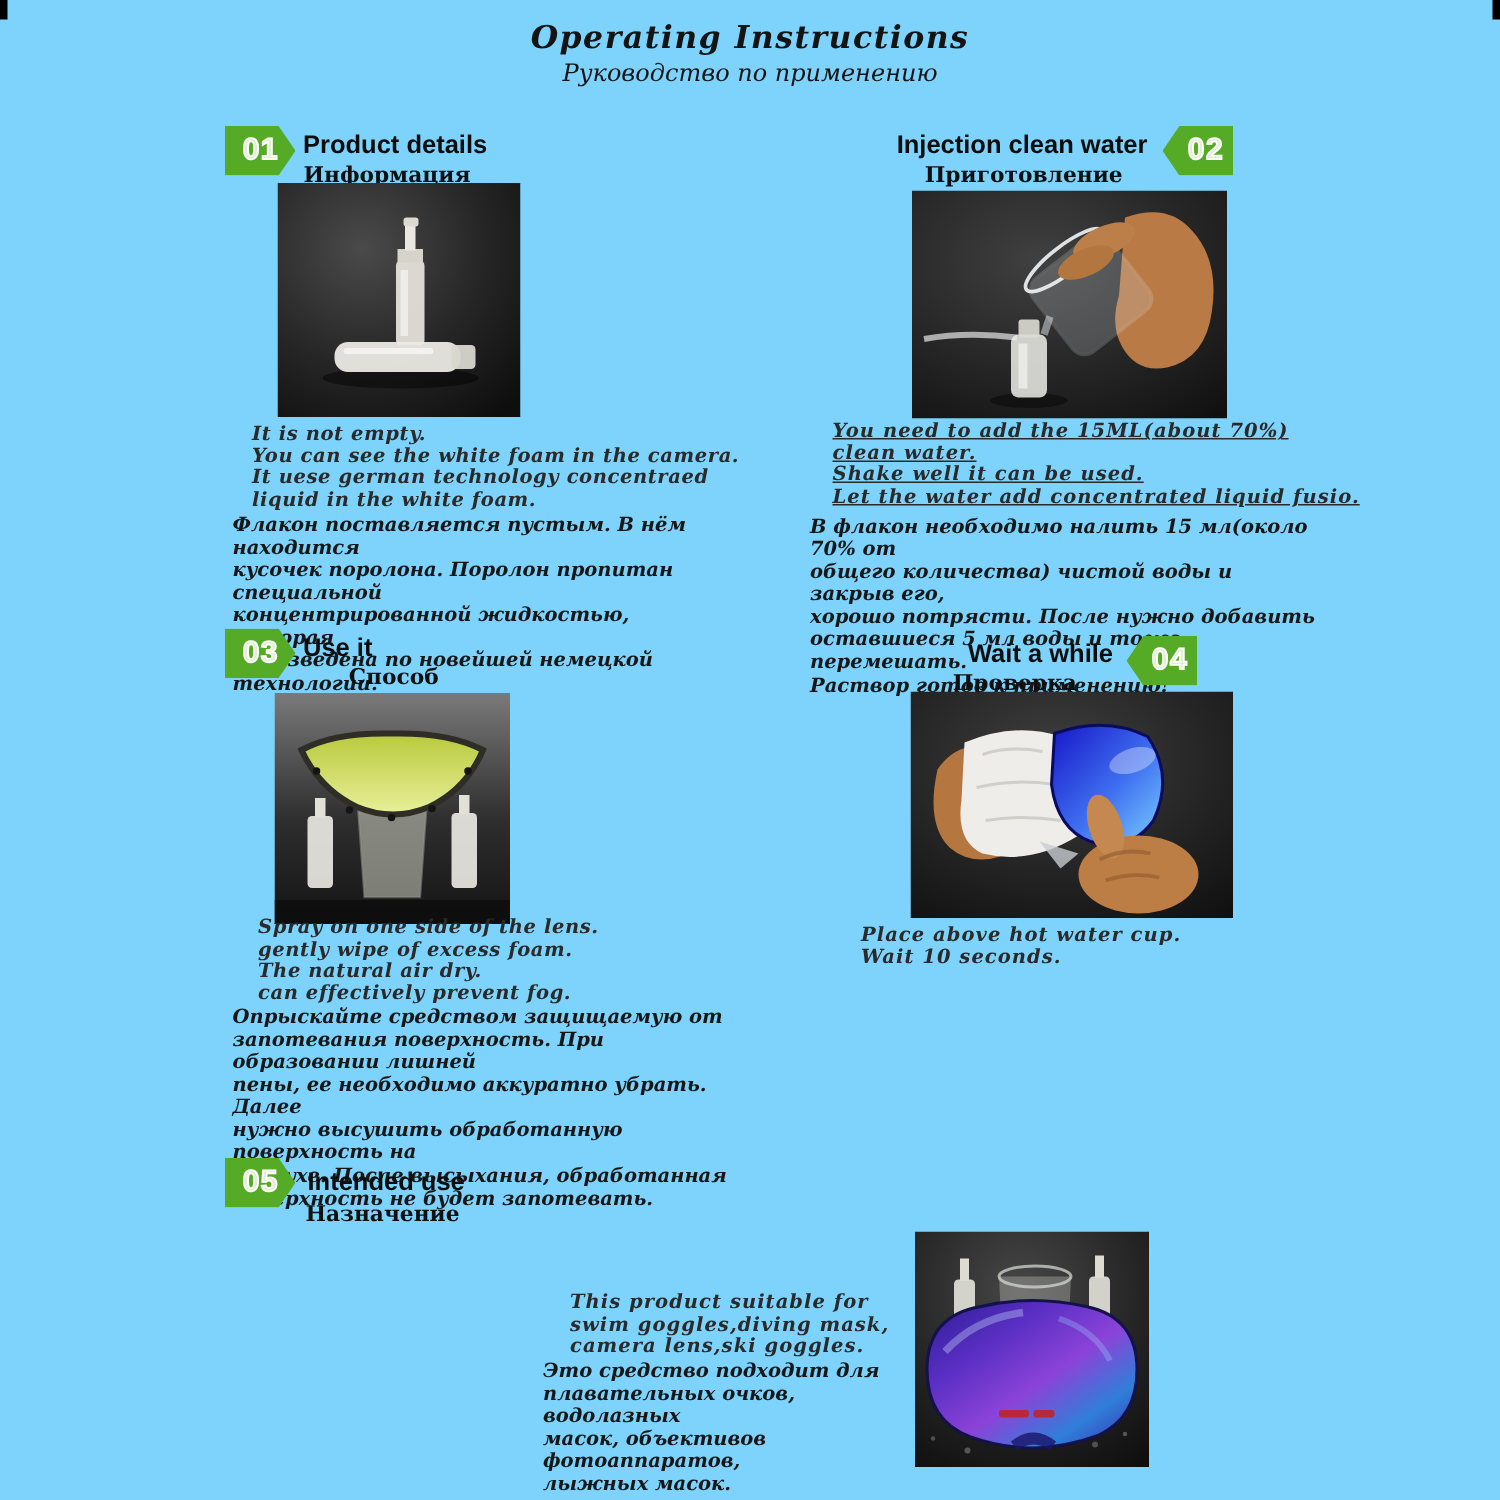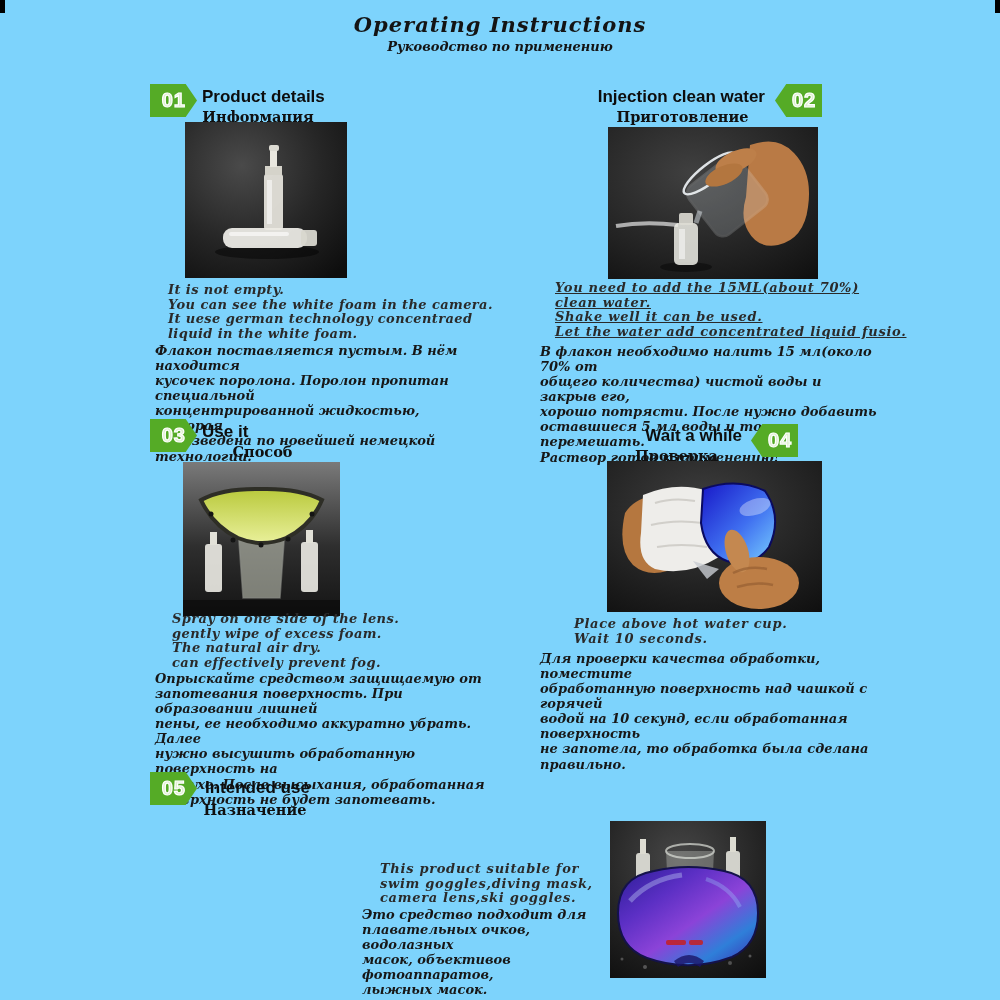--- a/index.html
+++ b/index.html
@@ -1,21 +1,21 @@
 <!DOCTYPE html>
 <html><head>
 <meta charset="utf-8">
 <style>
   html,body{margin:0;padding:0;background:#ffffff;}
   body{width:1000px;height:1000px;overflow:hidden;font-family:"DejaVu Serif",serif;}
   .canvas{position:relative;width:1000px;height:1000px;background:#7dd3fc;}
   .corner{position:absolute;top:0;width:5px;height:13px;background:#000;}
   .hdr{position:absolute;top:12px;left:0;width:1000px;text-align:center;}
   .page-title{font-style:italic;font-weight:700;font-size:21px;letter-spacing:1px;color:#141414;}
-  .page-sub{font-style:italic;font-weight:700;font-size:13px;color:#141414;margin-top:2px;}
+  .page-sub{font-style:italic;font-weight:400;font-size:16px;color:#141414;margin-top:2px;}
   .badge{position:absolute;width:47px;height:33px;background:#55ab26;display:flex;align-items:center;justify-content:center;
          font-family:"Liberation Sans",sans-serif;font-weight:700;font-size:20px;letter-spacing:1px;
          color:#dff0cf;-webkit-text-stroke:1.2px #ffffff;}
   .badge.pt-right{clip-path:polygon(0 0,76% 0,100% 50%,76% 100%,0 100%);padding-right:11px;box-sizing:border-box;justify-content:flex-end;}
   .badge.pt-left{clip-path:polygon(24% 0,100% 0,100% 100%,24% 100%,0 50%);padding-left:11px;box-sizing:border-box;}
   .sec-title{position:absolute;font-family:"Liberation Sans",sans-serif;font-weight:700;font-size:17px;color:#0d0d0d;}
   .sec-title.ra{text-align:right;}
   .sec-sub{position:absolute;font-weight:700;font-size:14.5px;color:#101010;text-align:center;}
   .en-text{position:absolute;font-style:italic;font-weight:600;font-size:13px;line-height:1.13;letter-spacing:.4px;
            color:#2a2a2a;white-space:pre-line;}
@@ -181,24 +181,20 @@
       <path d="M96 28 Q 130 16, 158 30 Q 176 56, 162 86 Q 146 108, 120 100 Q 98 92, 94 62 Z" fill="url(#p4b)" stroke="#0a0a60" stroke-width="2"></path>
       <ellipse cx="148" cy="46" rx="16" ry="8" fill="#ffffff" opacity="0.35" transform="rotate(-18 148 46)"></ellipse>
       <path d="M86 100 L 112 108 L 100 118 Z" fill="#c8ccd2" opacity="0.8"></path>
       <ellipse cx="152" cy="122" rx="40" ry="26" fill="#bd7e46"></ellipse>
       <ellipse cx="130" cy="90" rx="11" ry="22" transform="rotate(-18 130 90)" fill="#c48850"></ellipse>
       <path d="M126 112 Q 142 104, 160 108 M130 126 Q 148 120, 166 124" stroke="#8f5a2e" stroke-width="2.5" fill="none" opacity="0.6"></path>
     </svg>
   </div>
   <div class="en-text" style="left:574px;top:617px;letter-spacing:.7px;">Place above hot water cup.
 Wait 10 seconds.</div>
-  <div class="ru-text" style="left:540px;top:651px;width:345px;">Для проверки качества обработки, поместите
-обработанную поверхность над чашкой с горячей
-водой на 10 секунд, если обработанная поверхность
-не запотела, то обработка была сделана правильно.</div>
 
   <div class="badge pt-right" style="left:150px;top:772px;">
     <span>05</span>
   </div>
   <div class="sec-title" style="left:205px;top:778px;">Intended use</div>
   <div class="sec-sub" style="left:195px;top:801px;width:120px;">Назначение</div>
   <div class="photo" style="left:610px;top:821px;" role="img" aria-label="Blue mirrored ski goggle lens with two spray bottles and a glass cup">
     <svg width="156" height="157" viewBox="0 0 156 157">
       <defs>
         <radialGradient id="p5g" cx="45%" cy="25%" r="95%">

